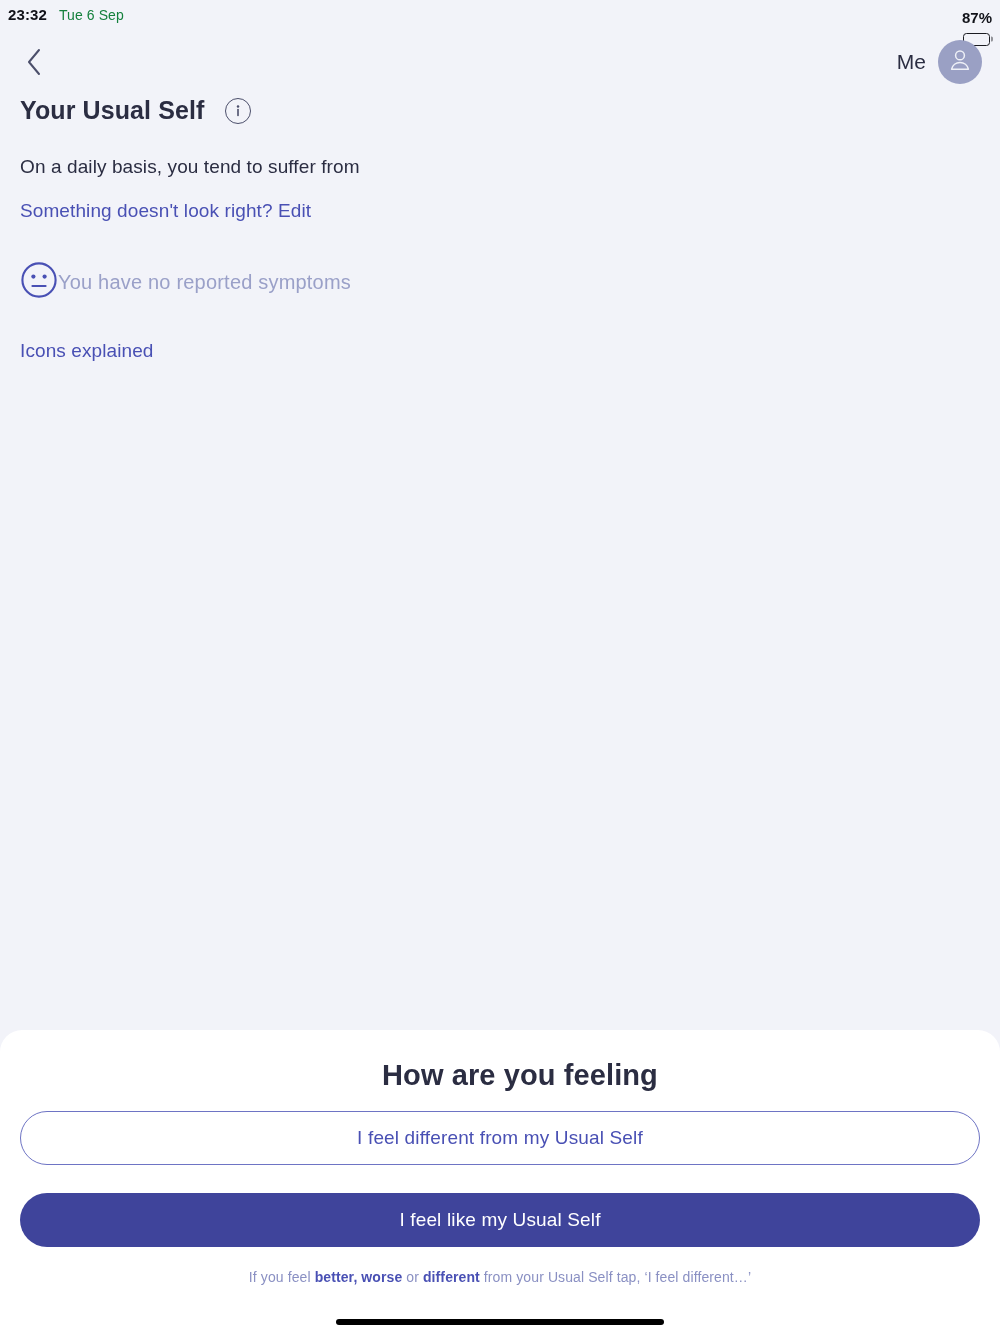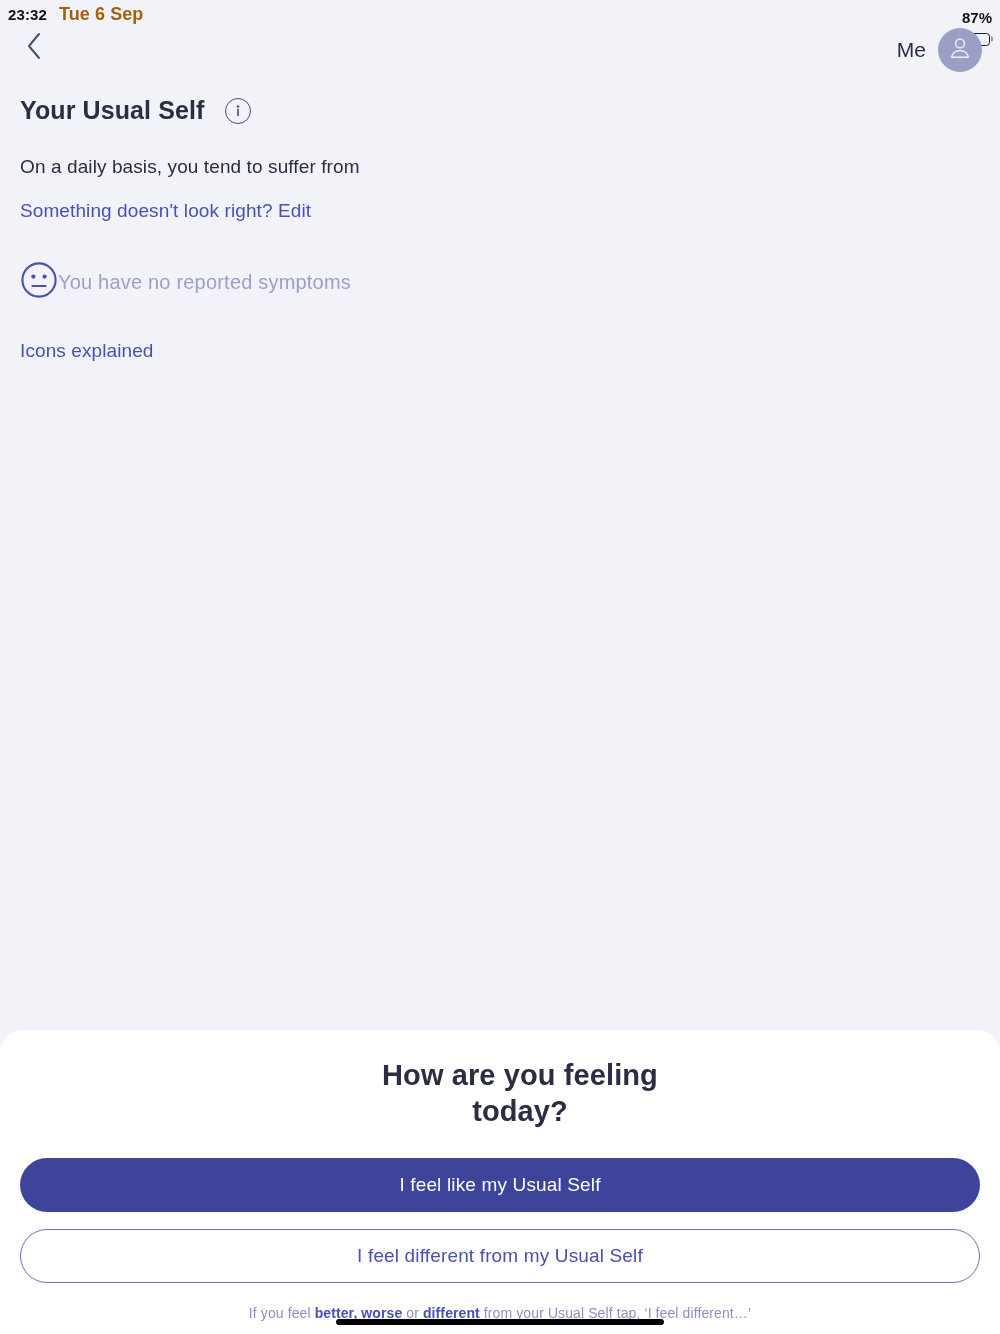--- a/index.html
+++ b/index.html
@@ -12,39 +12,39 @@
   }
   .screen { position:relative; width:1000px; height:1334px; background:#f2f3f9; }
 
   
   .statusbar {
     position:absolute; top:0; left:0; width:1000px; height:28px;
     display:flex; align-items:center; padding:0 8px;
   }
   .sb-left { display:flex; align-items:baseline; gap:12px; }
   .sb-time { font-size:15px; font-weight:700; color:#111219; letter-spacing:.1px; }
-  .sb-date { font-size:18px; font-weight:700; color:#a16207; letter-spacing:.1px; }
+  .sb-date { font-size:14px; font-weight:400; color:#15803d; letter-spacing:.1px; }
   .sb-right { margin-left:auto; display:flex; align-items:center; gap:7px;flex-direction:column; }
   .sb-batt-pct { font-size:15px; font-weight:600; color:#111219; }
   .wifi-icon { display:block; }
   .batt {
     position:relative; width:27px; height:13px;
     border:1.4px solid #1b1c22; border-radius:3.5px; padding:1.4px;
   }
   .batt-fill { height:100%; background:#0b0c10; border-radius:1.8px; }
   .batt-tip {
     position:absolute; right:-3.4px; top:50%; transform:translateY(-50%);
     width:2px; height:5px; background:#1b1c22; border-radius:0 1.5px 1.5px 0;
     opacity:.45;
   }
 
   
   .navbar {
     position:absolute; top:28px; left:0; width:1000px; height:56px;
-    display:flex; align-items:flex-start; padding:0 18px;
+    display:flex; align-items:flex-end; padding:0 18px;
   }
   .back-btn {
     width:40px; height:40px; display:flex; align-items:center; justify-content:center;
     cursor:pointer; margin-left:-4px;
   }
   .nav-right { margin-left:auto; display:flex; align-items:center; gap:12px; }
   .me-label { font-size:21px; color:#2b2d42; letter-spacing:.1px; }
   .avatar {
     width:44px; height:44px; border-radius:50%; background:#9aa0c4;
     display:flex; align-items:center; justify-content:center;
@@ -178,26 +178,25 @@
       </span>
       <span class="symptom-text">You have no reported symptoms</span>
     </div>
 
     <div class="icons-link">Icons explained</div>
   </div>
 
   <div class="sheet">
     <div class="sheet-title">
       <div>How are you feeling</div>
-      <div>today?</div>
-    </div>
+    </div>
+
+    <div class="btn btn-secondary">I feel different from my Usual Self</div>
 
     <div class="btn btn-primary">I feel like my Usual Self</div>
-
-    <div class="btn btn-secondary">I feel different from my Usual Self</div>
 
     <div class="sheet-note">
       <span>If you feel </span><b>better, worse</b><span> or </span><b>different</b><span> from your Usual Self tap, ‘I feel different…’</span>
     </div>
 
     <div class="home-indicator"></div>
   </div>
 
 </div>
 

